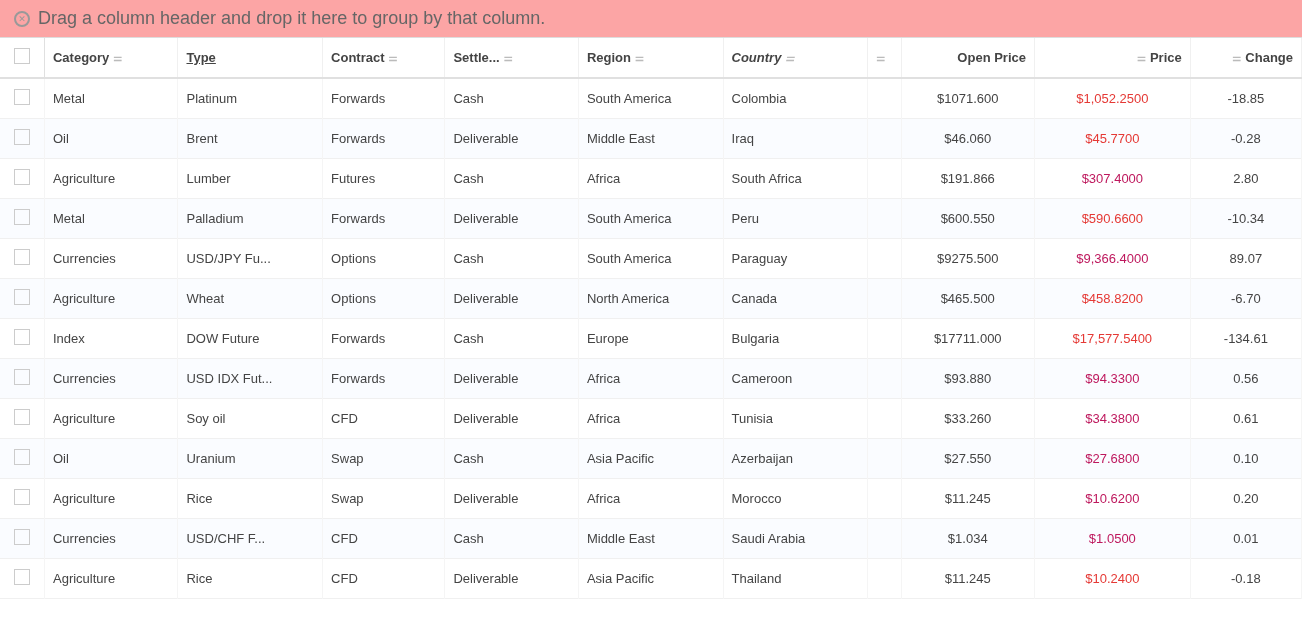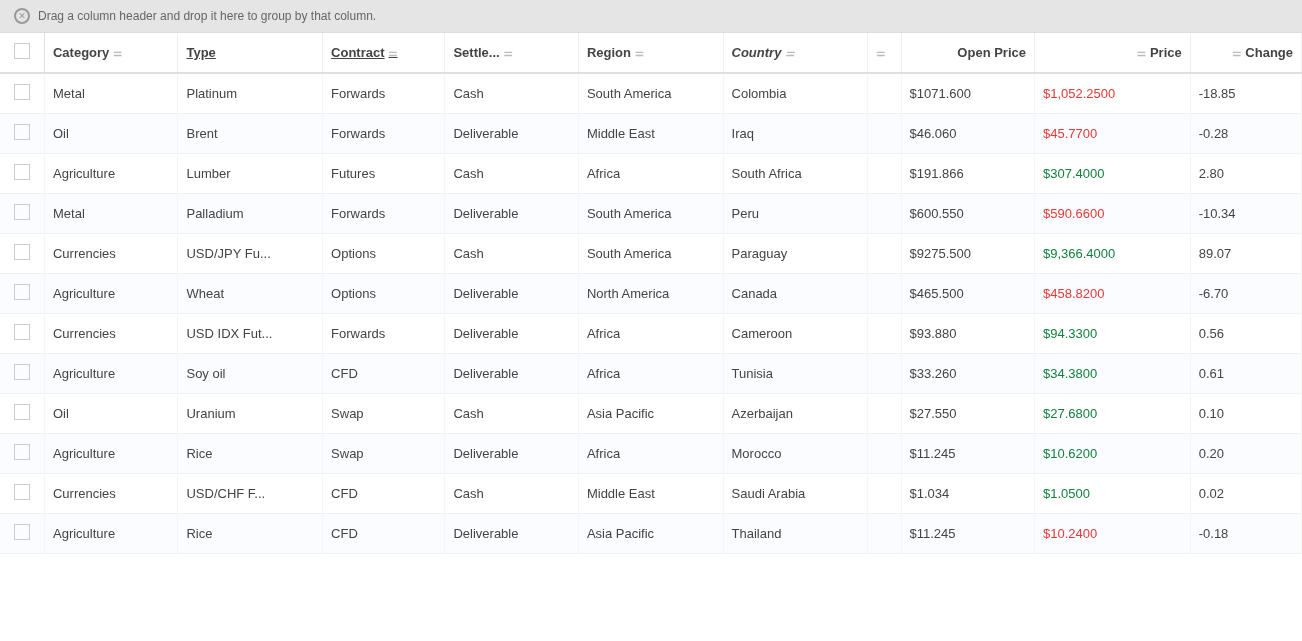--- a/index.html
+++ b/index.html
@@ -8,25 +8,25 @@
       font-size: 13px;
       background: #fff;
       color: #333;
       width: 1302px;
       overflow-x: hidden;
     }
 
     .drag-bar {
       display: flex;
       align-items: center;
-      background: #e5e5e5;
+      background: #fca5a5;
       padding: 8px 14px;
       border-bottom: 1px solid #ddd;
       color: #666;
-      font-size: 12px;
+      font-size: 18px;
       gap: 8px;
     }
 
     .drag-bar-icon {
       width: 16px;
       height: 16px;
       border-radius: 50%;
       border: 2px solid #999;
       display: inline-flex;
       align-items: center;
@@ -107,34 +107,34 @@
 
     .checkbox {
       width: 16px;
       height: 16px;
       border: 1.5px solid #ccc;
       display: inline-block;
       cursor: pointer;
     }
 
     .price-red { color: #e53935; font-weight: 500; margin-top: 8px; }
-    .price-green { color: #15803d; font-weight: 500; }
+    .price-green { color: #be185d; font-weight: 500; }
 
     .col-category { width: 120px; margin-left: 39px; }
     .col-type { width: 130px; text-decoration: underline; }
-    .col-contract { width: 110px; text-decoration: underline; }
+    .col-contract { width: 110px; }
     .col-settle { width: 120px; }
     .col-region { width: 130px; }
     .col-country { width: 130px; font-style: italic; }
     .col-empty { width: 30px; }
     .col-openprice { width: 120px; text-align: right; padding-left: 7px; }
     .col-price { width: 140px; text-align: right; }
     .col-change { width: 100px; text-align: right; }
 
-    td.num { text-align: left; }
+    td.num { text-align: center; }
   </style>
 </head>
 <body>
 
 <div class="drag-bar">
   <span class="drag-bar-icon"></span>
   <span>Drag a column header and drop it here to group by that column.</span>
 </div>
 
 <div class="table-wrapper">
@@ -291,20 +291,35 @@
     <td>Canada</td>
     <td></td>
     <td class="num">$465.500</td>
     <td class="num price-red">$458.8200</td>
     <td class="num">-6.70</td>
   </tr>
         <tr>
     <td style="text-align:center;">
       <div class="checkbox"></div>
     </td>
+    <td>Index</td>
+    <td>DOW Future</td>
+    <td>Forwards</td>
+    <td>Cash</td>
+    <td>Europe</td>
+    <td>Bulgaria</td>
+    <td></td>
+    <td class="num">$17711.000</td>
+    <td class="num price-red">$17,577.5400</td>
+    <td class="num">-134.61</td>
+  </tr>
+        <tr>
+    <td style="text-align:center;">
+      <div class="checkbox"></div>
+    </td>
     <td>Currencies</td>
     <td>USD IDX Fut...</td>
     <td>Forwards</td>
     <td>Deliverable</td>
     <td>Africa</td>
     <td>Cameroon</td>
     <td></td>
     <td class="num">$93.880</td>
     <td class="num price-green">$94.3300</td>
     <td class="num">0.56</td>
@@ -360,21 +375,21 @@
     </td>
     <td>Currencies</td>
     <td>USD/CHF F...</td>
     <td>CFD</td>
     <td>Cash</td>
     <td>Middle East</td>
     <td>Saudi Arabia</td>
     <td></td>
     <td class="num">$1.034</td>
     <td class="num price-green">$1.0500</td>
-    <td class="num">0.02</td>
+    <td class="num">0.01</td>
   </tr>
         <tr>
     <td style="text-align:center;">
       <div class="checkbox"></div>
     </td>
     <td>Agriculture</td>
     <td>Rice</td>
     <td>CFD</td>
     <td>Deliverable</td>
     <td>Asia Pacific</td>

